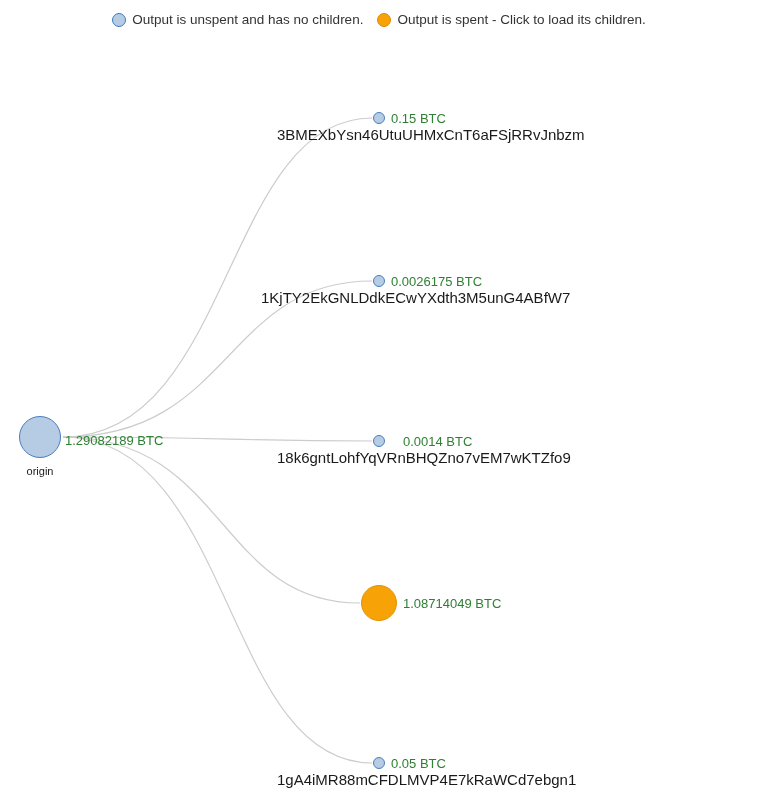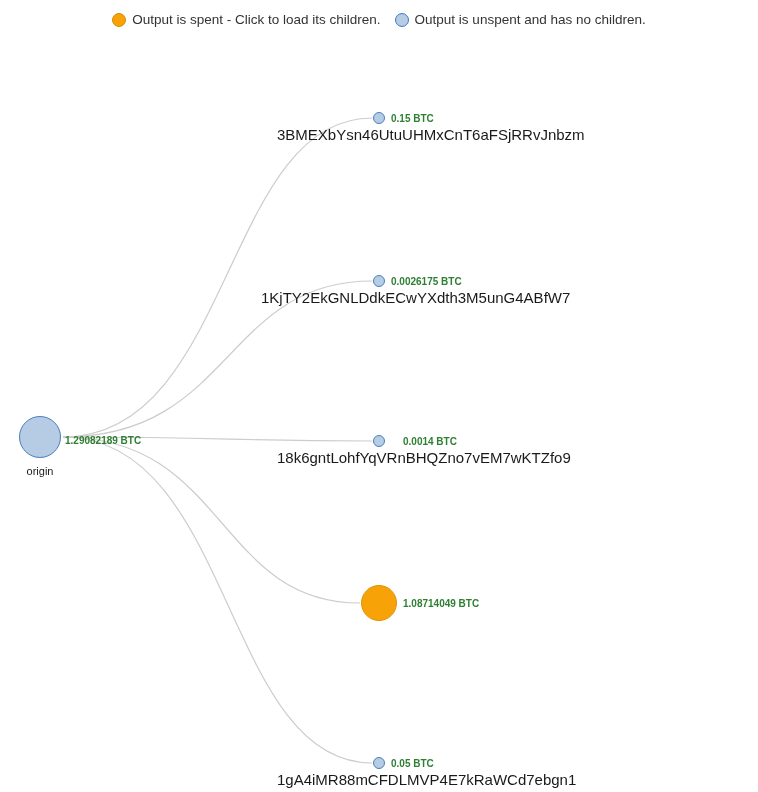--- a/index.html
+++ b/index.html
@@ -91,22 +91,22 @@
   }
   .node.origin {
     background: #b6cbe4;
     border: 1.5px solid #4a7fbe;
     cursor: default;
   }
 
   .node-amount {
     position: absolute;
     transform: translateY(-50%);
-    font-size: 10px;
-    font-weight: bold;
+    font-size: 13px;
+    font-weight: normal;
     color: #2f8033;
     white-space: nowrap;
     pointer-events: none;
   }
   .node-address {
     position: absolute;
     font-size: 15px;
     color: #1a1a1a;
     white-space: nowrap;
     pointer-events: none;
@@ -118,26 +118,26 @@
     color: #1a1a1a;
     white-space: nowrap;
     pointer-events: none;
   }
 </style>
 </head>
 <body>
 
 <div id="legend">
   <div class="legend-item">
+    <span class="legend-dot unspent"></span>
+    <span class="legend-label">Output is unspent and has no children.</span>
+  </div>
+  <div class="legend-item">
     <span class="legend-dot spent"></span>
     <span class="legend-label">Output is spent - Click to load its children.</span>
-  </div>
-  <div class="legend-item">
-    <span class="legend-dot unspent"></span>
-    <span class="legend-label">Output is unspent and has no children.</span>
   </div>
 </div>
 
 <div id="graph">
   <svg id="edges" viewBox="0 0 758 792" width="758" height="792">
       <path d="M 63 437 C 232.95000000000002 437, 223.68 118, 372 118" fill="none" stroke="#cccccc" stroke-width="1.2"></path>
       <path d="M 63 437 C 232.95000000000002 437, 223.68 281, 372 281" fill="none" stroke="#cccccc" stroke-width="1.2"></path>
       <path d="M 63 437 C 232.95000000000002 437, 223.68 441, 372 441" fill="none" stroke="#cccccc" stroke-width="1.2"></path>
       <path d="M 63 437 C 226.35000000000002 437, 217.44 603, 360 603" fill="none" stroke="#cccccc" stroke-width="1.2"></path>
       <path d="M 63 437 C 232.95000000000002 437, 223.68 763, 372 763" fill="none" stroke="#cccccc" stroke-width="1.2"></path>

